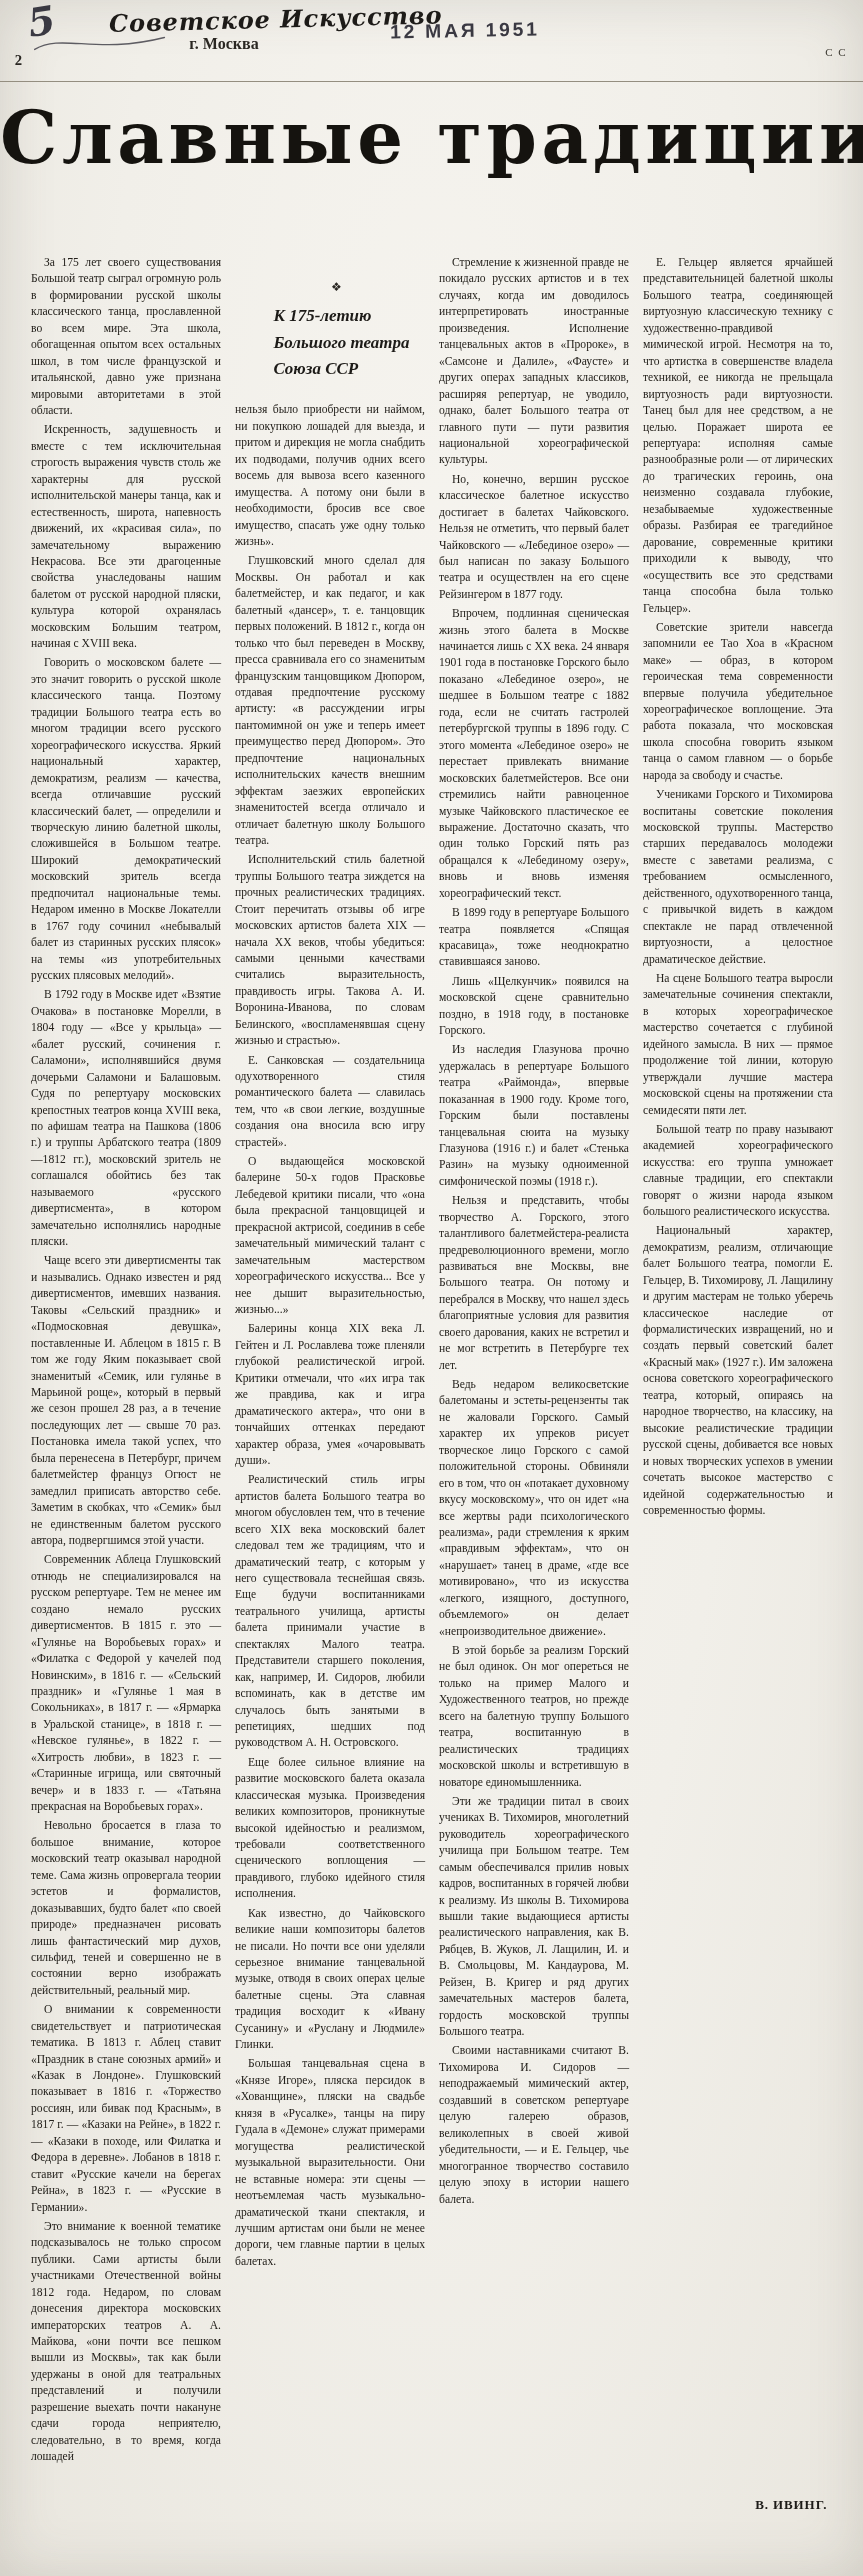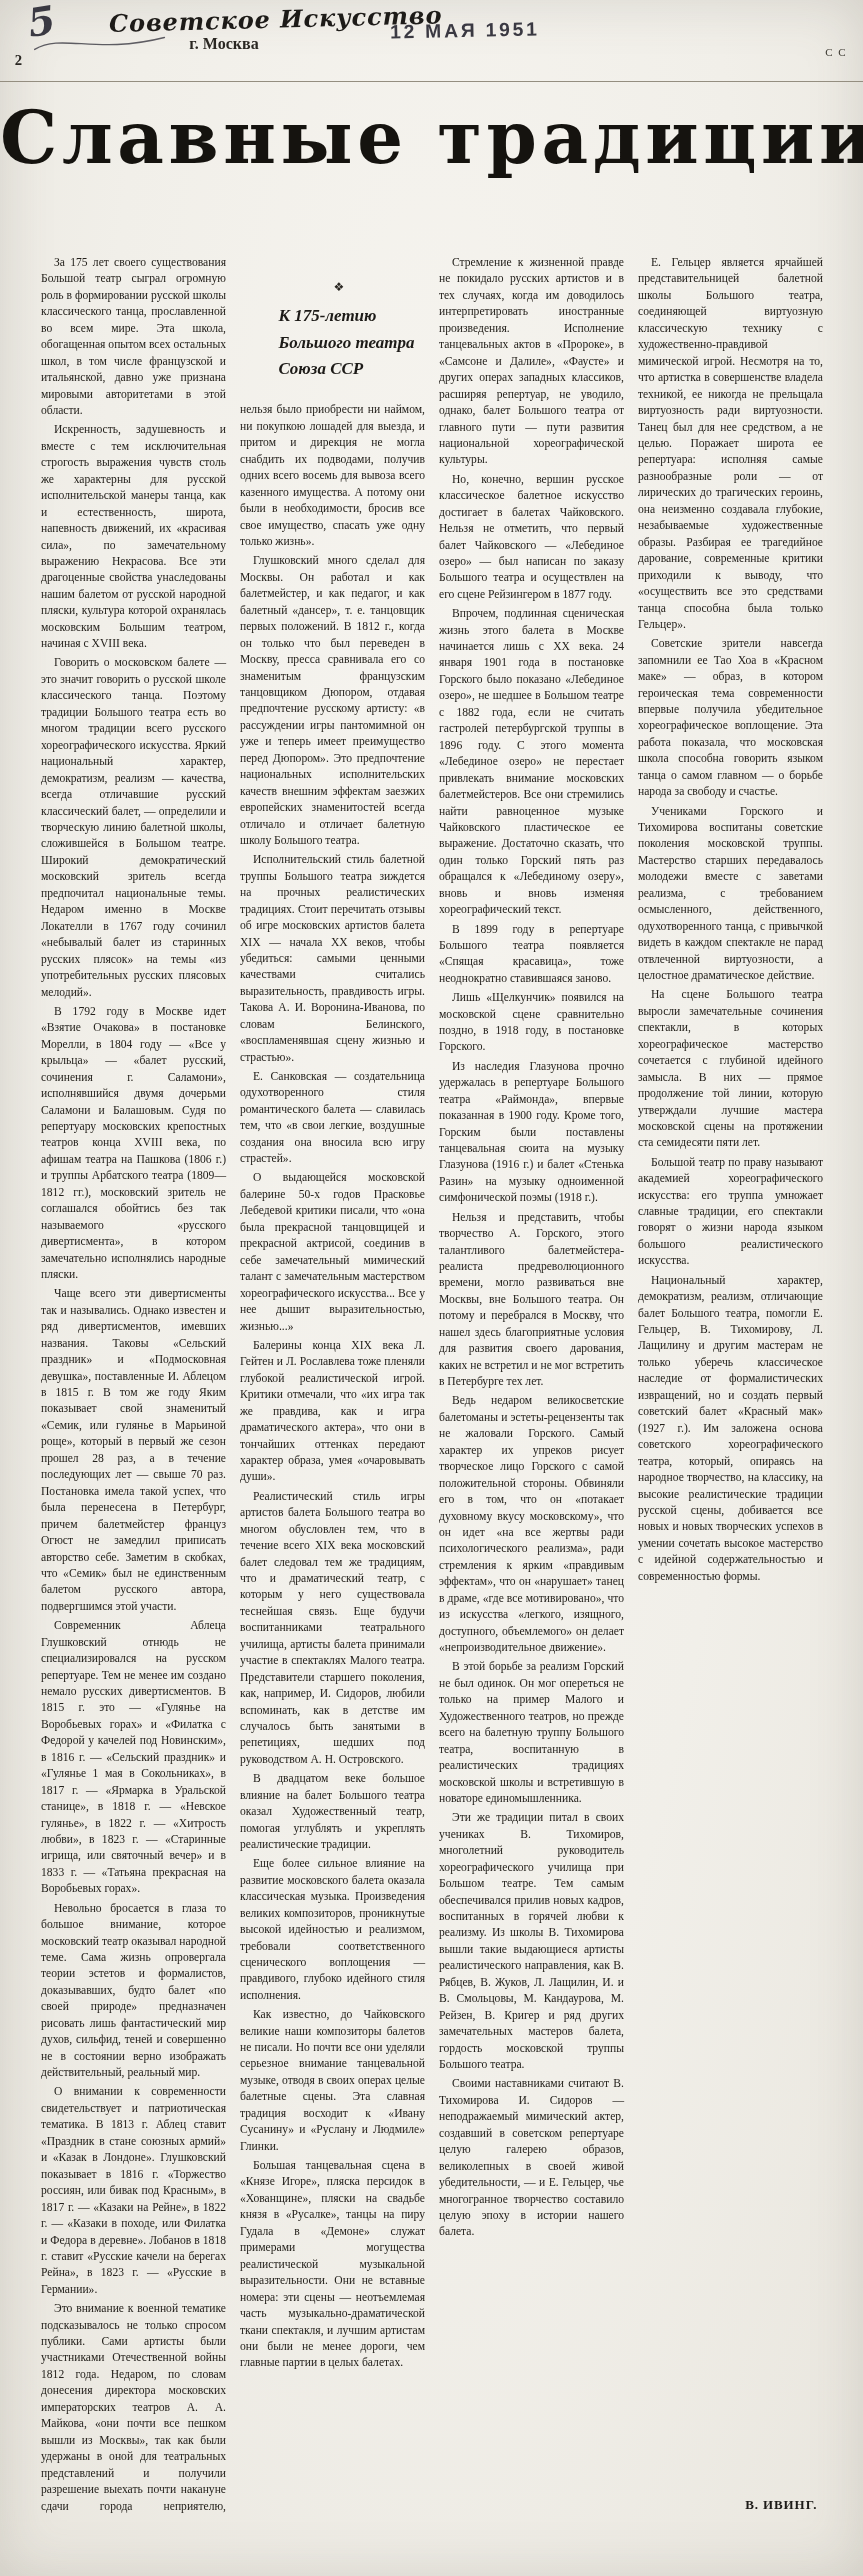--- a/index.html
+++ b/index.html
@@ -41,21 +41,21 @@
   .headline{
     margin:20px 0 9.2px;
     text-align:right;
     font-family:"DejaVu Serif", serif;
     font-weight:bold;font-size:72px;line-height:1;
     letter-spacing:4.6px;color:#15130f;white-space:nowrap;
   }
   
   .columns{
     display:flex;gap:14px;
-    padding:0 41px;margin-top:81px;
+    padding:0 31px;margin-top:81px;
     height:2263px;overflow:hidden;
   }
   .col{
     flex:1 1 0;min-width:0;
     font-size:11.6px;line-height:1.42;
     text-align:justify;color:#24211c;
     display:flex;flex-direction:column;
   }
   .para{margin:0 0 2.8px;text-indent:13px;}
   .para.noindent{text-indent:0;}
@@ -119,21 +119,20 @@
         <div class="sh-line">Союза ССР</div>
       </div>
       <div class="col-text">
           <p class="para noindent">нельзя было приобрести ни наймом, ни покупкою лошадей для выезда, и притом и дирекция не могла снабдить их подводами, получив одних всего восемь для вывоза всего казенного имущества. А потому они были в необходимости, бросив все свое имущество, спасать уже одну только жизнь».</p>
           <p class="para">Глушковский много сделал для Москвы. Он работал и как балетмейстер, и как педагог, и как балетный «дансер», т. е. танцовщик первых положений. В 1812 г., когда он только что был переведен в Москву, пресса сравнивала его со знаменитым французским танцовщиком Дюпором, отдавая предпочтение русскому артисту: «в рассуждении игры пантомимной он уже и теперь имеет преимущество перед Дюпором». Это предпочтение национальных исполнительских качеств внешним эффектам заезжих европейских знаменитостей всегда отличало и отличает балетную школу Большого театра.</p>
           <p class="para">Исполнительский стиль балетной труппы Большого театра зиждется на прочных реалистических традициях. Стоит перечитать отзывы об игре московских артистов балета XIX — начала XX веков, чтобы убедиться: самыми ценными качествами считались выразительность, правдивость игры. Такова А. И. Воронина-Иванова, по словам Белинского, «воспламенявшая сцену жизнью и страстью».</p>
           <p class="para">Е. Санковская — создательница одухотворенного стиля романтического балета — славилась тем, что «в свои легкие, воздушные создания она вносила всю игру страстей».</p>
           <p class="para">О выдающейся московской балерине 50-х годов Прасковье Лебедевой критики писали, что «она была прекрасной танцовщицей и прекрасной актрисой, соединив в себе замечательный мимический талант с замечательным мастерством хореографического искусства... Все у нее дышит выразительностью, жизнью...»</p>
           <p class="para">Балерины конца XIX века Л. Гейтен и Л. Рославлева тоже пленяли глубокой реалистической игрой. Критики отмечали, что «их игра так же правдива, как и игра драматического актера», что они в тончайших оттенках передают характер образа, умея «очаровывать души».</p>
           <p class="para">Реалистический стиль игры артистов балета Большого театра во многом обусловлен тем, что в течение всего XIX века московский балет следовал тем же традициям, что и драматический театр, с которым у него существовала теснейшая связь. Еще будучи воспитанниками театрального училища, артисты балета принимали участие в спектаклях Малого театра. Представители старшего поколения, как, например, И. Сидоров, любили вспоминать, как в детстве им случалось быть занятыми в репетициях, шедших под руководством А. Н. Островского.</p>
-          <p class="para">В двадцатом веке большое влияние на балет Большого театра оказал Художественный театр, помогая углублять и укреплять реалистические традиции.</p>
           <p class="para">Еще более сильное влияние на развитие московского балета оказала классическая музыка. Произведения великих композиторов, проникнутые высокой идейностью и реализмом, требовали соответственного сценического воплощения — правдивого, глубоко идейного стиля исполнения.</p>
           <p class="para">Как известно, до Чайковского великие наши композиторы балетов не писали. Но почти все они уделяли серьезное внимание танцевальной музыке, отводя в своих операх целые балетные сцены. Эта славная традиция восходит к «Ивану Сусанину» и «Руслану и Людмиле» Глинки.</p>
           <p class="para">Большая танцевальная сцена в «Князе Игоре», пляска персидок в «Хованщине», пляски на свадьбе князя в «Русалке», танцы на пиру Гудала в «Демоне» служат примерами могущества реалистической музыкальной выразительности. Они не вставные номера: эти сцены — неотъемлемая часть музыкально-драматической ткани спектакля, и лучшим артистам они были не менее дороги, чем главные партии в целых балетах.</p>
         </div>
     </section>
 
     <section class="col col-text">
         <p class="para">Стремление к жизненной правде не покидало русских артистов и в тех случаях, когда им доводилось интерпретировать иностранные произведения. Исполнение танцевальных актов в «Пророке», в «Самсоне и Далиле», «Фаусте» и других операх западных классиков, расширяя репертуар, не уводило, однако, балет Большого театра от главного пути — пути развития национальной хореографической культуры.</p>
         <p class="para">Но, конечно, вершин русское классическое балетное искусство достигает в балетах Чайковского. Нельзя не отметить, что первый балет Чайковского — «Лебединое озеро» — был написан по заказу Большого театра и осуществлен на его сцене Рейзингером в 1877 году.</p>
         <p class="para">Впрочем, подлинная сценическая жизнь этого балета в Москве начинается лишь с XX века. 24 января 1901 года в постановке Горского было показано «Лебединое озеро», не шедшее в Большом театре с 1882 года, если не считать гастролей петербургской труппы в 1896 году. С этого момента «Лебединое озеро» не перестает привлекать внимание московских балетмейстеров. Все они стремились найти равноценное музыке Чайковского пластическое ее выражение. Достаточно сказать, что один только Горский пять раз обращался к «Лебединому озеру», вновь и вновь изменяя хореографический текст.</p>

